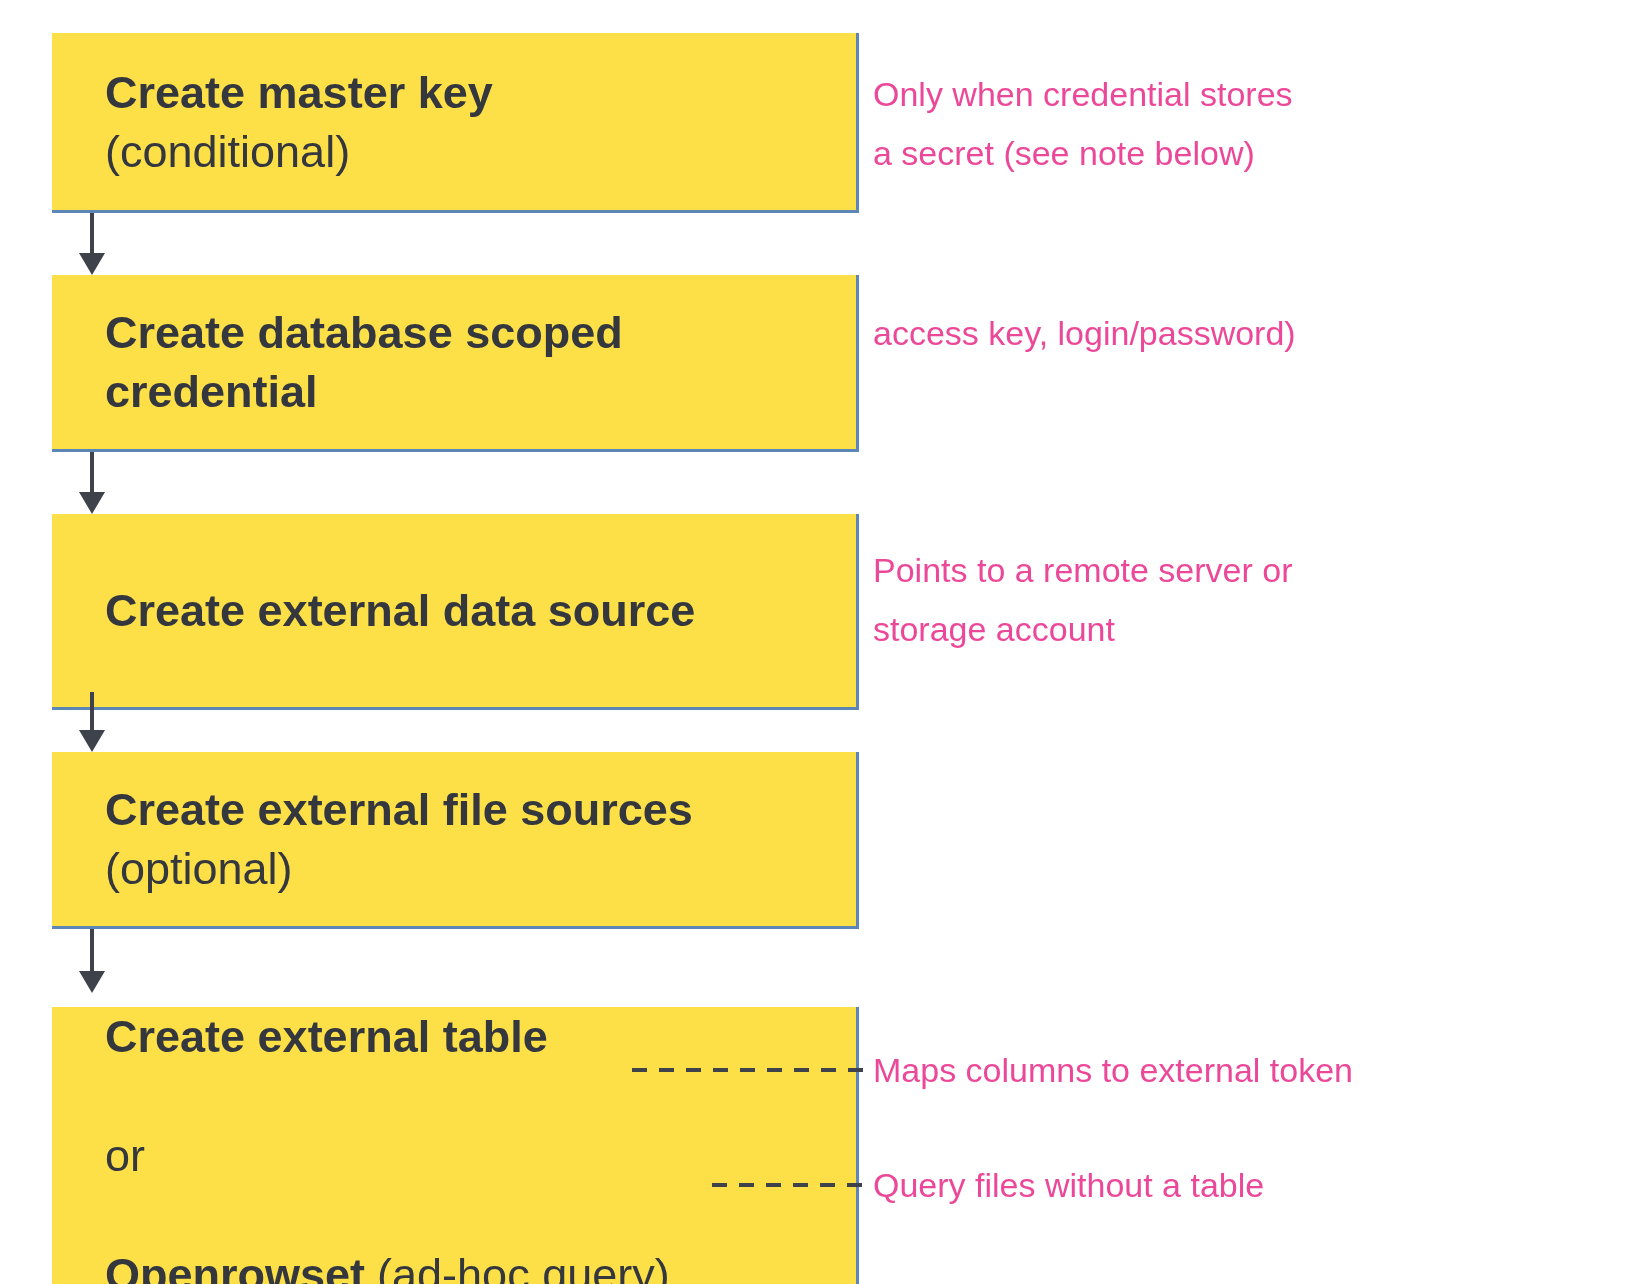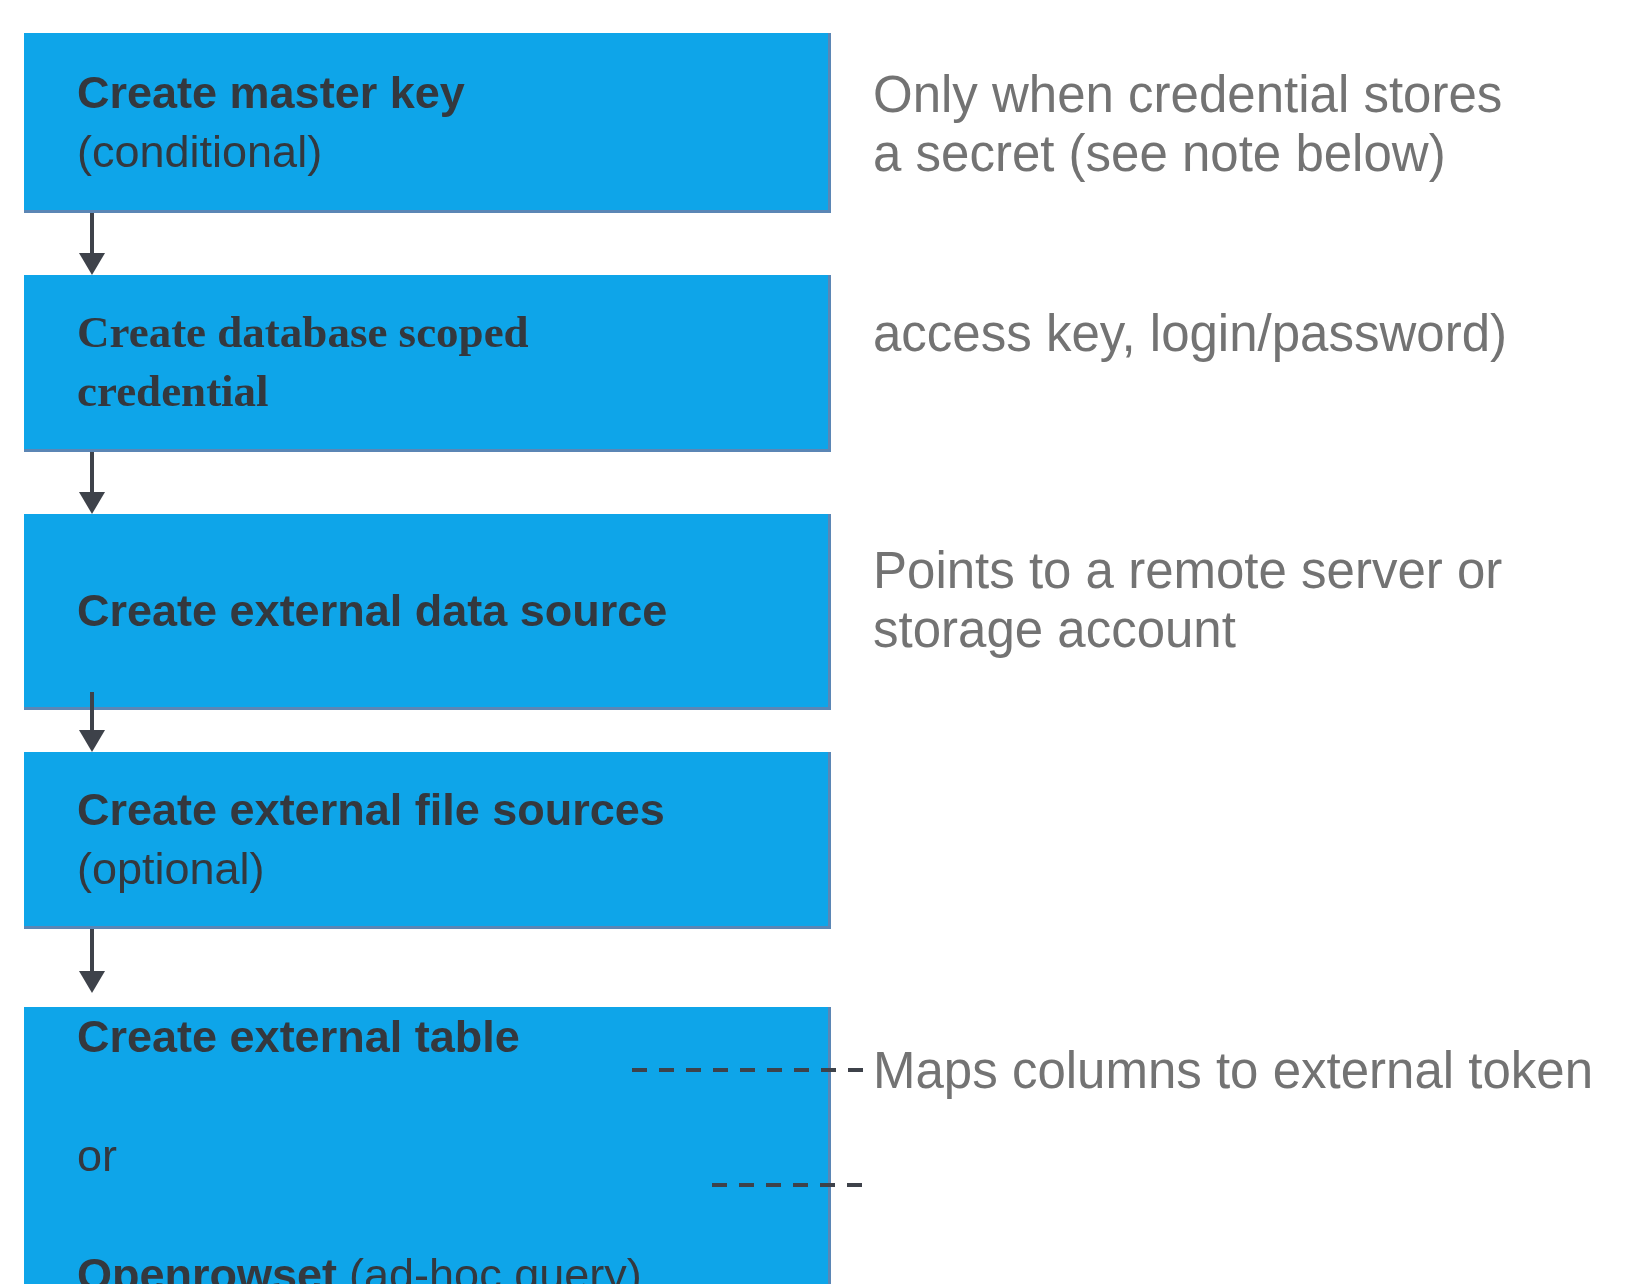--- a/index.html
+++ b/index.html
@@ -6,44 +6,44 @@
   .canvas {
     position: relative;
     width: 1638px;
     height: 1284px;
     background: #ffffff;
     font-family: "Liberation Sans", sans-serif;
     overflow: hidden;
   }
   .step-box {
     position: absolute;
-    left: 24px;
+    left: 52px;
     width: 807px;
     box-sizing: border-box;
-    background: #0ea5e9;
+    background: #fde047;
     border-right: 3px solid #5b86b5;
     border-bottom: 3px solid #5b86b5;
     display: flex;
     flex-direction: column;
     justify-content: center;
     padding-left: 53px;
     color: #34383e;
     font-size: 45px;
     line-height: 59px;
   }
   .box-title { font-weight: bold; }
   .box-qualifier { font-weight: normal; }
-  .title-wrap { max-width: 620px; font-family: Liberation Serif, serif; }
+  .title-wrap { max-width: 620px; }
   .inline-qualifier { font-weight: normal; margin-left: 12px; margin-top: 12px; }
 
   .note {
     position: absolute;
     left: 873px;
-    color: #737373;
-    font-size: 51px;
+    color: #ec4899;
+    font-size: 34px;
     line-height: 59px;
     white-space: nowrap;
   }
 
   .flow-arrow {
     position: absolute;
     left: 79px;
     width: 26px;
     display: flex;
     flex-direction: column;
@@ -144,14 +144,15 @@
     <div class="box-qualifier">or</div>
     <div>
       <span class="box-title">Openrowset</span><span class="inline-qualifier">(ad-hoc query)</span>
     </div>
   </div>
 
   <div class="dash-connector" id="connector-table"></div>
   <div class="dash-connector" id="connector-openrowset"></div>
 
   <div class="note" id="note-5a">Maps columns to external token</div>
+  <div class="note" id="note-5b">Query files without a table</div>
 
 </div>
 
 </body></html>

